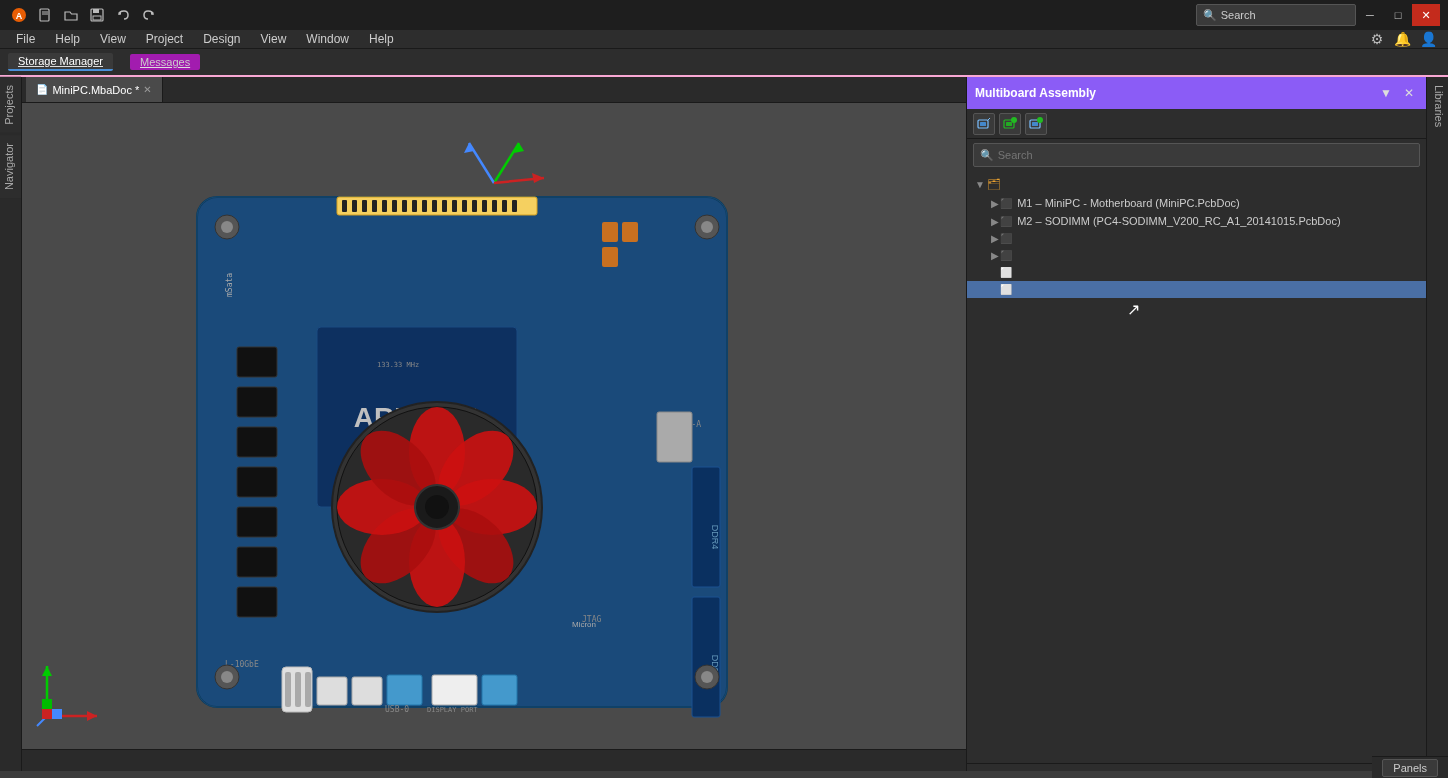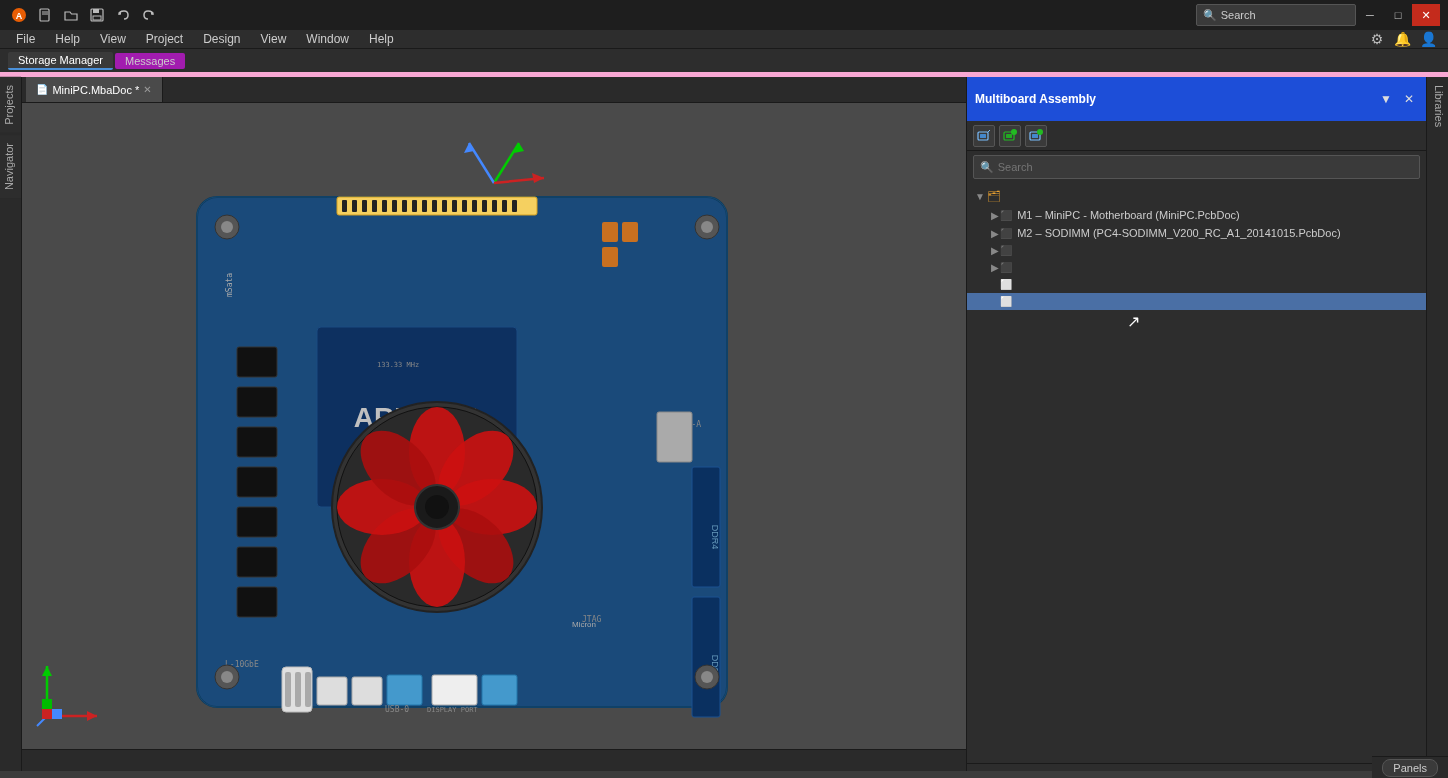--- a/index.html
+++ b/index.html
@@ -39,22 +39,23 @@
       display: flex; align-items: center; padding: 0 8px; gap: 4px;
       border-bottom: 1px solid #1a1a1a;
     }
     .menu-item {
       padding: 2px 8px; cursor: pointer; color: #ccc; font-size: 12px;
     }
 
     
     #toolbar {
       width: 100%; height: 28px; background: #2d2d2d;
-      display: flex; align-items: center; padding: 0 8px; gap: 2px;
-      border-bottom: 5px solid #f9a8d4;
+      display: flex; align-items: center; padding: 0 8px; gap: 17px;
+      border-bottom: 2px solid #f9a8d4;
+      text-decoration: underline;
     }
     .toolbar-btn {
       padding: 2px 10px; cursor: pointer; color: #ccc; font-size: 11px;
       border: none; background: #a21caf; border-radius: 2px;
     }
     .toolbar-btn.active { background: #3a3a3a; color: #fff; border-bottom: 2px solid #4a90d9; }
 
     
     #main {
       display: flex; width: 100%; height: calc(778px - 30px - 26px - 28px);
@@ -98,21 +99,21 @@
     }
     .doc-tab.active { background: #4a4a4a; color: #fff; }
     .doc-tab .close-x { color: #999; font-size: 10px; cursor: pointer; }
 
     
     #mba-panel {
       width: 460px; background: #2d2d2d; border-left: 1px solid #1a1a1a;
       display: flex; flex-direction: column;
     }
     #mba-header {
-      height: 44px; background: #1d4ed8;
+      height: 32px; background: #8b5cf6;
       display: flex; align-items: center; padding: 0 8px;
       justify-content: space-between;
     }
     #mba-header .title { font-size: 12px; color: #fff; font-weight: bold; }
     #mba-header .panel-controls { display: flex; align-items: center; gap: 4px; }
     #mba-header .panel-btn { color: #ddd; cursor: pointer; font-size: 12px; padding: 2px 4px; }
 
     #mba-toolbar {
       height: 30px; background: #2d2d2d; display: flex; align-items: center;
       padding: 0 6px; gap: 4px; border-bottom: 1px solid #1a1a1a;
@@ -150,21 +151,21 @@
     #mba-bottom { height: 8px; background: #2d2d2d; border-top: 1px solid #1a1a1a; }
 
     
     #statusbar {
       position: absolute; bottom: 0; right: 0; height: 22px;
       background: #2a2a2a; display: flex; align-items: center;
       padding: 0 10px; border-top: 1px solid #1a1a1a;
     }
     .status-btn {
       padding: 2px 10px; background: #3a3a3a; border: 1px solid #555;
-      color: #ccc; font-size: 11px; cursor: pointer; border-radius: 8px;
+      color: #ccc; font-size: 11px; cursor: pointer; border-radius: 2px;
     }
 
     
     .board-container {
       position: absolute; top: 50%; left: 45%; transform: translate(-50%, -50%);
       width: 680px; height: 580px;
     }
 
     
     .corner-axes {

